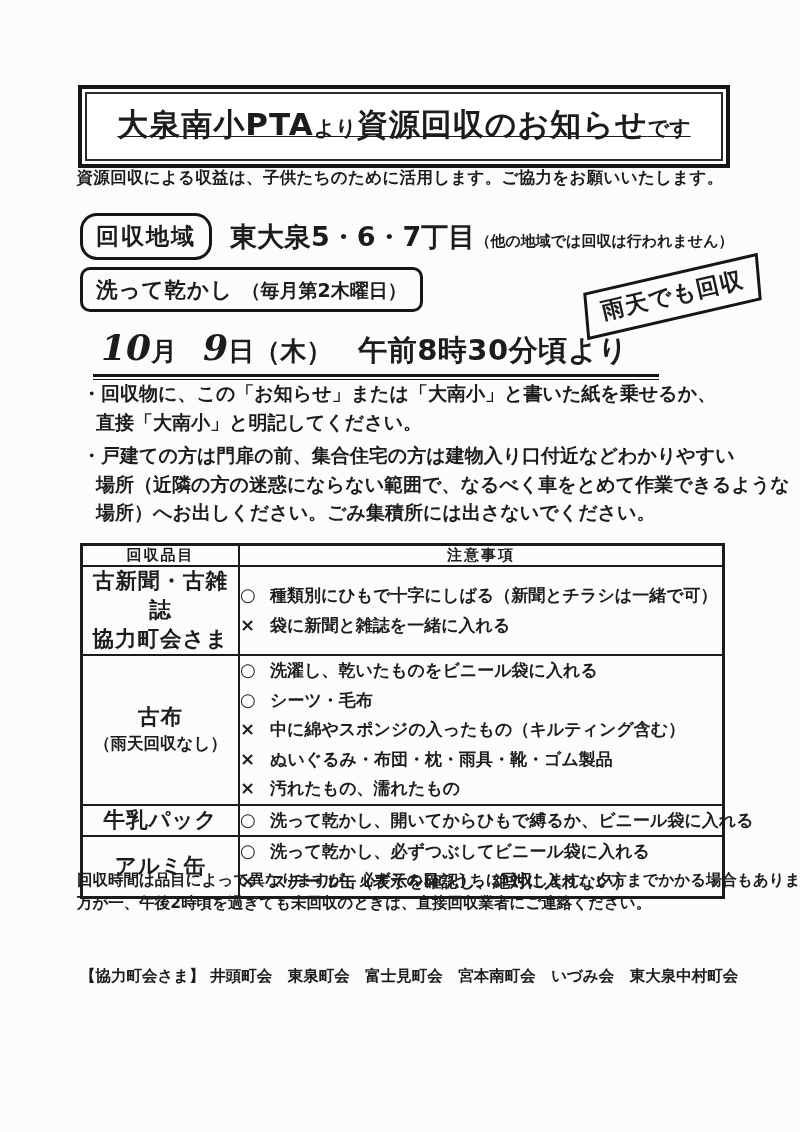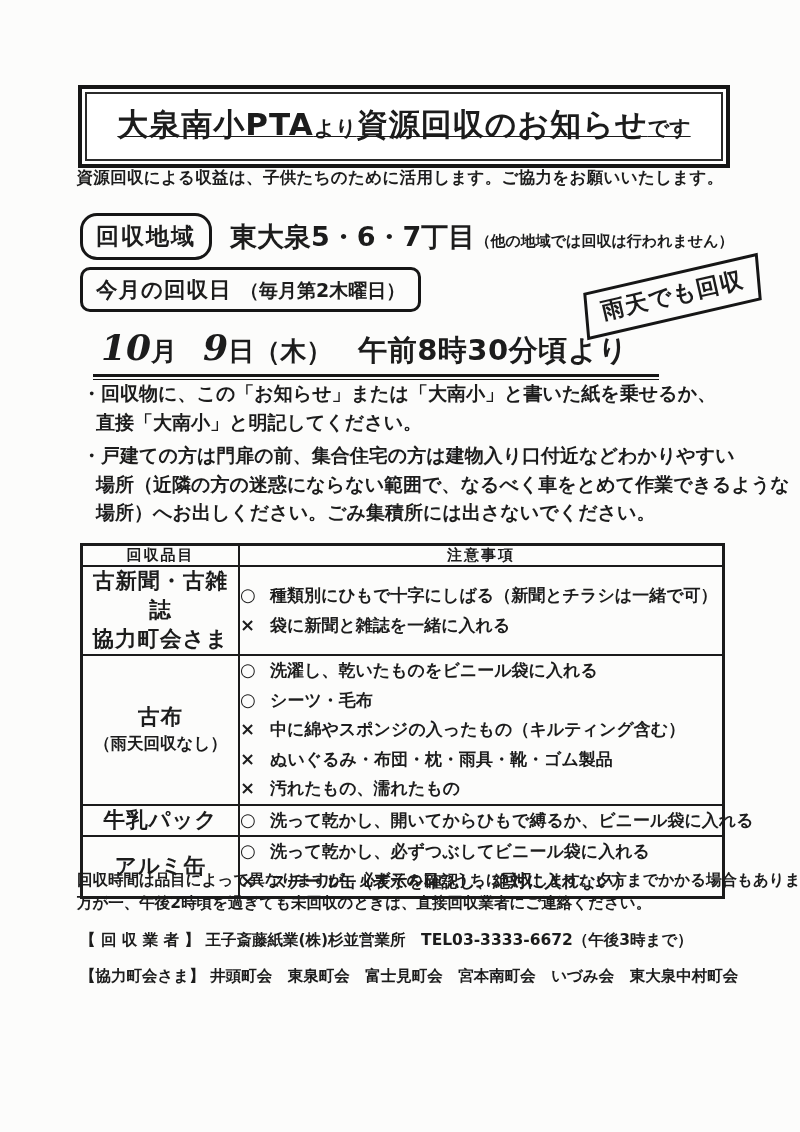--- a/index.html
+++ b/index.html
@@ -109,21 +109,21 @@
 
   <div class="subtitle">資源回収による収益は、子供たちのために活用します。ご協力をお願いいたします。</div>
 
   <div class="area-row">
     <div class="round-box">回収地域</div>
     <div class="area-value"><span>東大泉5・6・7丁目</span><span class="area-note">（他の地域では回収は行われません）</span></div>
   </div>
 
   <div class="sched-row">
     <div class="sched-box">
-      <span>今月の回収日</span>
+      <span>洗って乾かし</span>
       <span class="sched-note">（毎月第2木曜日）</span>
     </div>
   </div>
 
   <div class="rain-badge">
     <span>雨天でも回収</span>
   </div>
 
   <div class="date-row">
     <div class="date-text">
@@ -218,23 +218,19 @@
       </td>
     </tr>
   </tbody>
     </table>
 
   <div class="foot-notes">
     <div>回収時間は品目によって異なりますが、必ずその日のうちに回収します。夕方までかかる場合もあります。</div>
     <div>万が一、午後2時頃を過ぎても未回収のときは、直接回収業者にご連絡ください。</div>
   </div>
 
-  <div class="contractor">
-    <span>【 回 収 業 者 】</span>
-    <span>王子斎藤紙業(株)杉並営業所　TEL03-3333-6672（午後3時まで）</span>
-  </div>
 
   <div class="towns">
     <span>【協力町会さま】</span>
     <span>井頭町会　東泉町会　富士見町会　宮本南町会　いづみ会　東大泉中村町会</span>
   </div>
 
 </div>
 
 </body></html>

